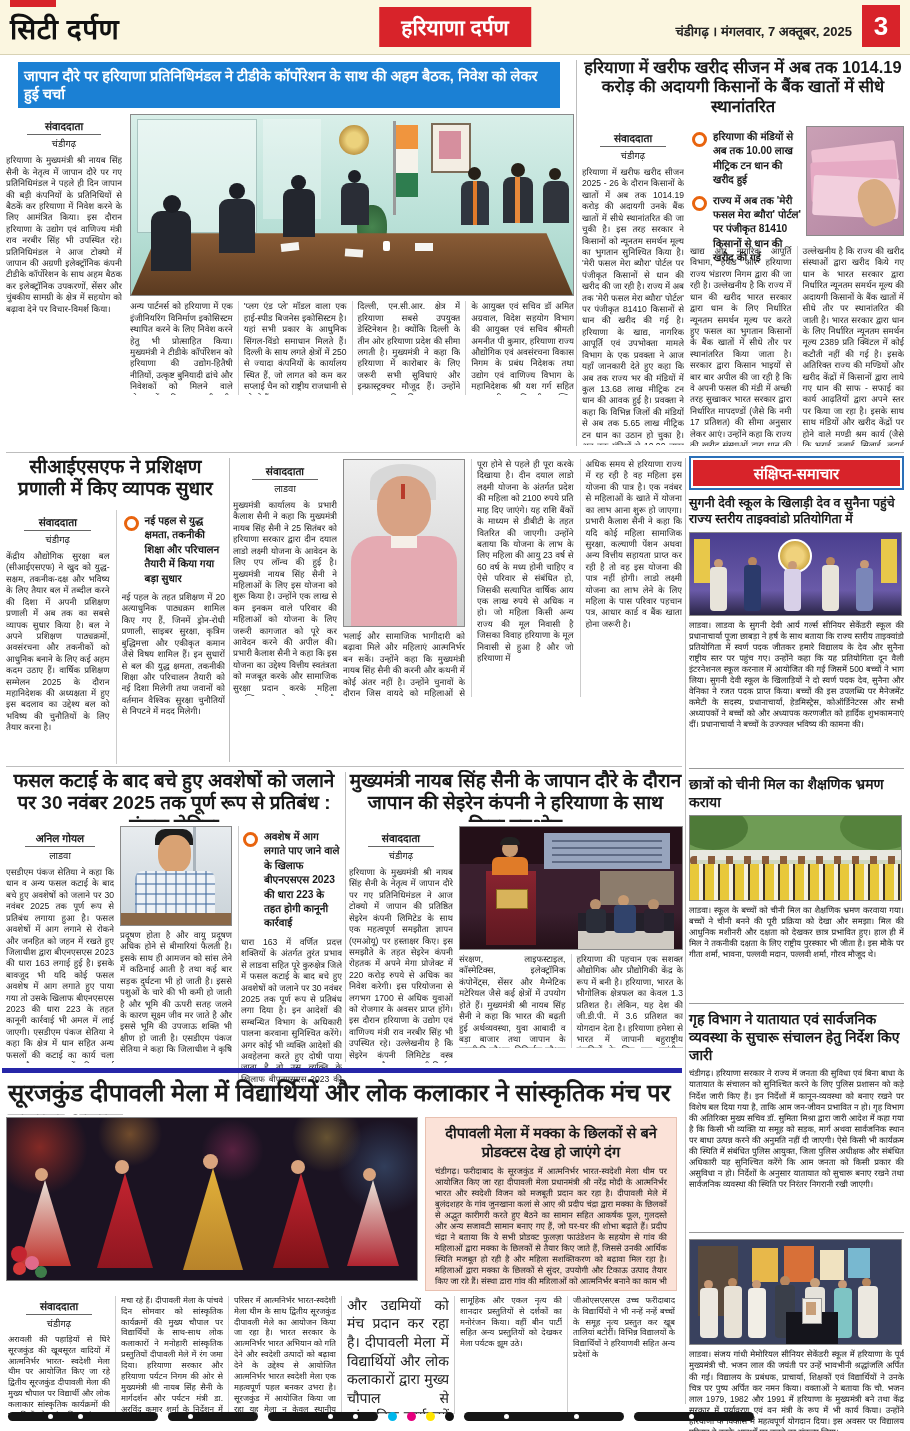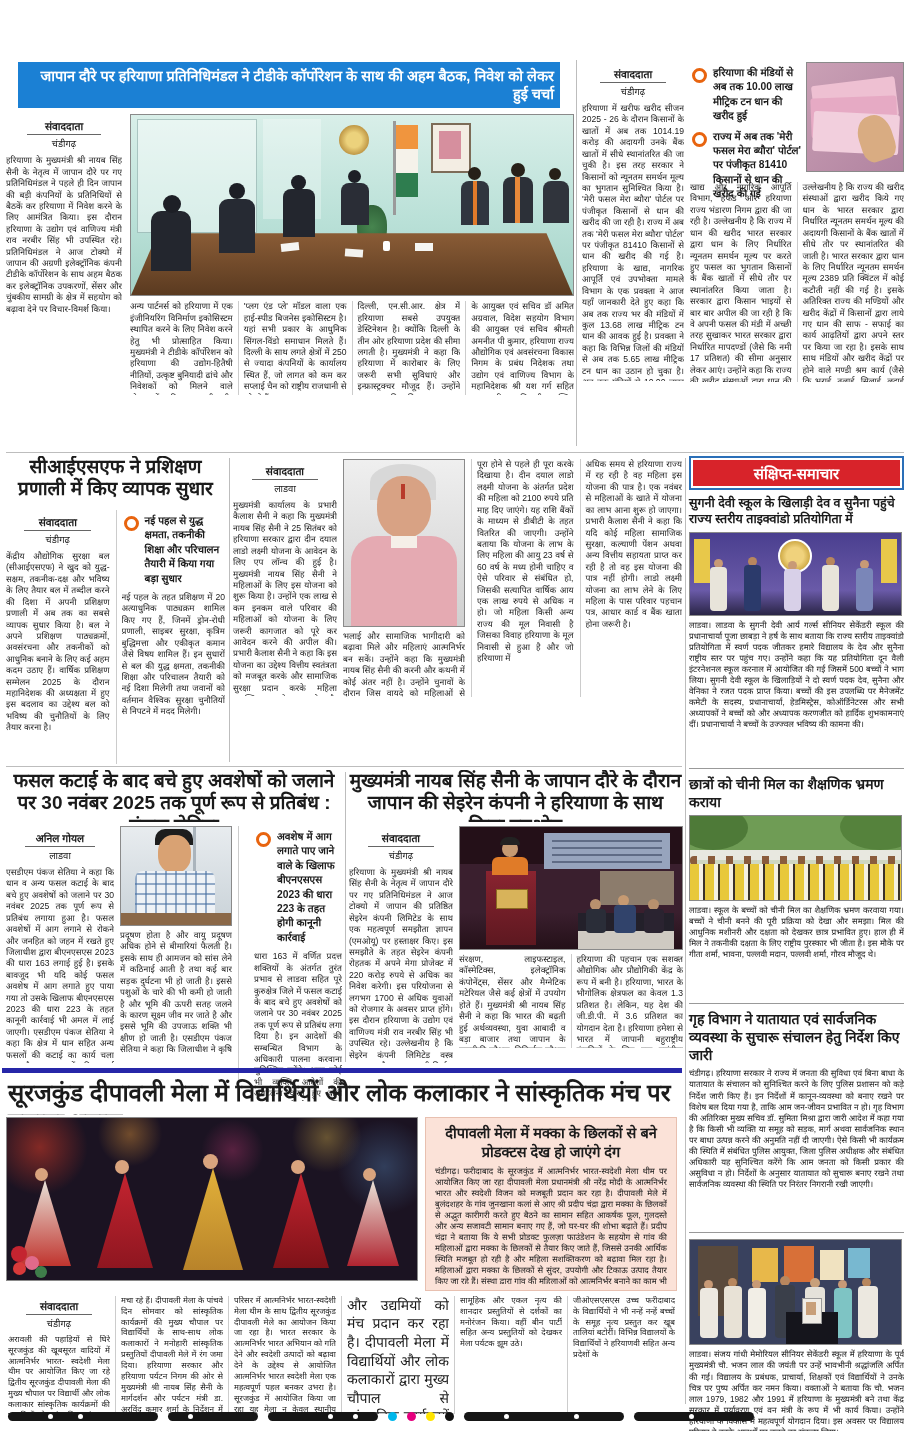--- a/index.html
+++ b/index.html
@@ -24,21 +24,21 @@
   .ring{flex:0 0 auto;width:9px;height:9px;border:3px solid #e8640f;border-radius:50%;margin-top:2px;background:#fff}
   .btx{font-weight:bold;font-size:10.3px;line-height:1.4;text-align:left}
   .h2{font-weight:bold;text-align:center;line-height:1.18;overflow:hidden}
   .vline{position:absolute;width:1px;background:#bdbdbd}
   .hline{position:absolute;height:1px;background:#bdbdbd}
   .ph{position:relative;overflow:hidden;border:1px solid #8a8a8a}
   .s{position:absolute}
   
   .h-lead{font-size:29px;font-weight:bold;line-height:1.25;text-align:center;height:80px;overflow:hidden}
   .hl{background:#fcee21;padding:0 6px;-webkit-box-decoration-break:clone;box-decoration-break:clone}
-  .h-sub{margin:4px 12px 6px;background:#1b80d4;color:#fff;font-size:14.5px;font-weight:bold;text-align:right;padding:5px 6px;line-height:1.25}
+  .h-sub{margin:4px 12px 6px;background:#1b80d4;color:#fff;font-size:14.5px;font-weight:bold;text-align:left;padding:5px 6px;line-height:1.25}
   .lead-body{display:flex;gap:8px}
   .lead-cols{display:flex;gap:5px;margin-top:5px;height:94px}
   .lead-cols>div{flex:1;border-left:1px solid #ccc;padding-left:5px}
   .lead-cols>div:first-child{border-left:none;padding-left:0}
   
   .briefs-box{border:2px solid #2a6fb8;padding:2px;margin-bottom:4px}
   .briefs-title{background:#d8232a;color:#fff;text-align:center;font-size:15px;font-weight:bold;padding:3px 0}
   .ri-h{font-weight:bold;line-height:1.3;margin:5px 0 4px;text-align:left}
   .rule{border-top:1px solid #999;margin:6px 0}
   
@@ -54,20 +54,27 @@
   .footer{position:absolute;left:8px;top:1410px;width:894px;height:12px;display:flex;align-items:center;gap:10px}
   .bar{height:9px;background:#161616;border-radius:5px;position:relative}
   .wd{position:absolute;top:2px;width:5px;height:5px;background:#fff;border-radius:50%}
   .cd{width:9px;height:9px;border-radius:50%}
 </style>
 </head>
 <body>
 
 <div class="page">
 
+  <div class="masthead">
+    <div class="m-accent"></div>
+    <div class="m-logo">सिटी दर्पण</div>
+    <div class="m-banner">हरियाणा दर्पण</div>
+    <div class="m-date">चंडीगढ़ । मंगलवार, 7 अक्तूबर, 2025</div>
+    <div class="m-page">3</div>
+  </div>
 
   <div class="vline" style="left:576px;top:60px;height:386px"></div>
   <div class="hline" style="left:6px;top:452px;width:898px"></div>
   <div class="vline" style="left:229px;top:458px;height:304px"></div>
   <div class="vline" style="left:685px;top:458px;height:946px"></div>
   <div class="hline" style="left:6px;top:766px;width:676px"></div>
   <div class="vline" style="left:345px;top:772px;height:290px"></div>
 
   <div class="art" style="left:6px;top:58px;width:566px;height:390px">
     <div class="h-sub">जापान दौरे पर हरियाणा प्रतिनिधिमंडल ने टीडीके कॉर्पोरेशन के साथ की अहम बैठक, निवेश को लेकर हुई चर्चा</div>
@@ -113,20 +120,21 @@
           <div class="bt">अन्य पार्टनर्स को हरियाणा में एक इंजीनियरिंग विनिर्माण इकोसिस्टम स्थापित करने के लिए निवेश करने हेतु भी प्रोत्साहित किया। मुख्यमंत्री ने टीडीके कॉर्पोरेशन को हरियाणा की उद्योग-हितैषी नीतियों, उत्कृष्ट बुनियादी ढांचे और निवेशकों को मिलने वाले प्रोत्साहनों की जानकारी दी। उन्होंने कहा कि हरियाणा का ऊर्जा भंडारण तकनीक के क्षेत्र में तेजी से विस्तार हो रहा है।</div>
           <div class="bt">'प्लग एंड प्ले' मॉडल वाला एक हाई-स्पीड बिजनेस इकोसिस्टम है। यहां सभी प्रकार के आधुनिक सिंगल-विंडो समाधान मिलते हैं। दिल्ली के साथ लगते क्षेत्रों में 250 से ज्यादा कंपनियों के कार्यालय स्थित हैं, जो लागत को कम कर सप्लाई चैन को राष्ट्रीय राजधानी से जोड़ते हैं।</div>
           <div class="bt">दिल्ली, एन.सी.आर. क्षेत्र में हरियाणा सबसे उपयुक्त डेस्टिनेशन है। क्योंकि दिल्ली के तीन ओर हरियाणा प्रदेश की सीमा लगती है। मुख्यमंत्री ने कहा कि हरियाणा में कारोबार के लिए जरूरी सभी सुविधाएं और इन्फ्रास्ट्रक्चर मौजूद हैं। उन्होंने आश्वासन दिया कि राज्य सरकार उद्योगों को सफल बनाने के लिए हर संभव सहयोग करेगी। इस अवसर पर मुख्यमंत्री के मुख्य प्रधान सचिव श्री राजेश खुल्लर,</div>
           <div class="bt">के आयुक्त एवं सचिव डॉ अमित अग्रवाल, विदेश सहयोग विभाग की आयुक्त एवं सचिव श्रीमती अमनीत पी कुमार, हरियाणा राज्य औद्योगिक एवं अवसंरचना विकास निगम के प्रबंध निदेशक तथा उद्योग एवं वाणिज्य विभाग के महानिदेशक श्री यश गर्ग सहित अन्य वरिष्ठ अधिकारी उपस्थित रहे।</div>
         </div>
       </div>
     </div>
   </div>
 
   <div class="art" style="left:582px;top:58px;width:322px;height:390px">
+    <div class="h2" style="font-size:16.5px;height:64px">हरियाणा में खरीफ खरीद सीजन में अब तक 1014.19 करोड़ की अदायगी किसानों के बैंक खातों में सीधे स्थानांतरित</div>
     <div style="display:flex;gap:6px;margin-top:4px">
       <div style="width:102px;flex:0 0 auto">
         <div class="byline">
           <div class="by-n">संवाददाता</div>
           <div class="by-p">चंडीगढ़</div>
         </div>
         <div class="bt" style="height:278px">हरियाणा में खरीफ खरीद सीजन 2025 - 26 के दौरान किसानों के खातों में अब तक 1014.19 करोड़ की अदायगी उनके बैंक खातों में सीधे स्थानांतरित की जा चुकी है। इस तरह सरकार ने किसानों को न्यूनतम समर्थन मूल्य का भुगतान सुनिश्चित किया है। 'मेरी फसल मेरा ब्यौरा' पोर्टल पर पंजीकृत किसानों से धान की खरीद की जा रही है। राज्य में अब तक 'मेरी फसल मेरा ब्यौरा' पोर्टल' पर पंजीकृत 81410 किसानों से धान की खरीद की गई है। हरियाणा के खाद्य, नागरिक आपूर्ति एवं उपभोक्ता मामले विभाग के एक प्रवक्ता ने आज यहाँ जानकारी देते हुए कहा कि अब तक राज्य भर की मंडियों में कुल 13.68 लाख मीट्रिक टन धान की आवक हुई है। प्रवक्ता ने कहा कि विभिन्न जिलों की मंडियों से अब तक 5.65 लाख मीट्रिक टन धान का उठान हो चुका है। अब तक मंडियों से 10.00 लाख मीट्रिक टन धान की खरीद की जा चुकी है हरियाणा की मंडियों/खरीद केंद्रों में धान की खरीद</div>
       </div>
       <div style="flex:1">
         <div style="display:flex;gap:1px;height:116px">
@@ -274,21 +282,21 @@
       <div style="width:112px;flex:0 0 auto">
         <div class="ph" style="width:110px;height:98px;background:linear-gradient(180deg,#e8ecef,#c9d2d8)">
           <div class="s" style="left:72px;top:0;width:3px;height:56px;background:#aab4bc"></div>
           <div class="s" style="left:34px;top:2px;width:38px;height:16px;background:#1d1d1d;border-radius:10px 10px 0 0"></div>
           <div class="s" style="left:37px;top:8px;width:33px;height:38px;background:#d9a273;border-radius:45%"></div>
           <div class="s" style="left:14px;top:44px;width:80px;height:44px;background:#eef2f6;background-image:repeating-linear-gradient(90deg,rgba(70,110,160,.55) 0 2px,transparent 2px 10px),repeating-linear-gradient(0deg,rgba(70,110,160,.55) 0 2px,transparent 2px 10px);border-radius:8px 8px 0 0"></div>
           <div class="s" style="left:0;top:86px;width:110px;height:12px;background:#8a6848"></div>
         </div>
         <div class="bt" style="height:124px;margin-top:4px">प्रदूषण होता है और वायु प्रदूषण अधिक होने से बीमारियां फैलती है। इसके साथ ही आमजन को सांस लेने में कठिनाई आती है तथा कई बार सड़क दुर्घटना भी हो जाती है। इससे पशुओं के चारे की भी कमी हो जाती है और भूमि की ऊपरी सतह जलने के कारण सूक्ष्म जीव मर जाते है और इससे भूमि की उपजाऊ शक्ति भी क्षीण हो जाती है। एसडीएम पंकज सेतिया ने कहा कि जिलाधीश ने कृषि विभाग को सूचना के आधार पर बीएनएसएस 2023 की धारा लगाई जाएगी।</div>
       </div>
-      <div style="flex:1;border-left:1px solid #ccc;padding-left:15px">
+      <div style="flex:1;border-left:1px solid #ccc;padding-left:2px">
         <div class="bullet">
           <span class="ring"></span>
           <span class="btx">अवशेष में आग लगाते पाए जाने वाले के खिलाफ बीएनएसएस 2023 की धारा 223 के तहत होगी कानूनी कार्रवाई</span>
         </div>
         <div class="bt" style="height:150px">धारा 163 में वर्णित प्रदत्त शक्तियों के अंतर्गत तुरंत प्रभाव से लाडवा सहित पूरे कुरुक्षेत्र जिले में फसल कटाई के बाद बचे हुए अवशेषों को जलाने पर 30 नवंबर 2025 तक पूर्ण रूप से प्रतिबंध लगा दिया है। इन आदेशों की सम्बन्धित विभाग के अधिकारी पालना करवाना सुनिश्चित करेंगे। अगर कोई भी व्यक्ति आदेशों की अवहेलना करते हुए दोषी पाया जाता है तो उस व्यक्ति के खिलाफ बीएनएसएस 2023 की धारा 223 के तहत कानूनी कार्रवाई अमल में लाई जाएगी।</div>
       </div>
     </div>
   </div>
 
   <div class="art" style="left:349px;top:770px;width:333px;height:292px">

